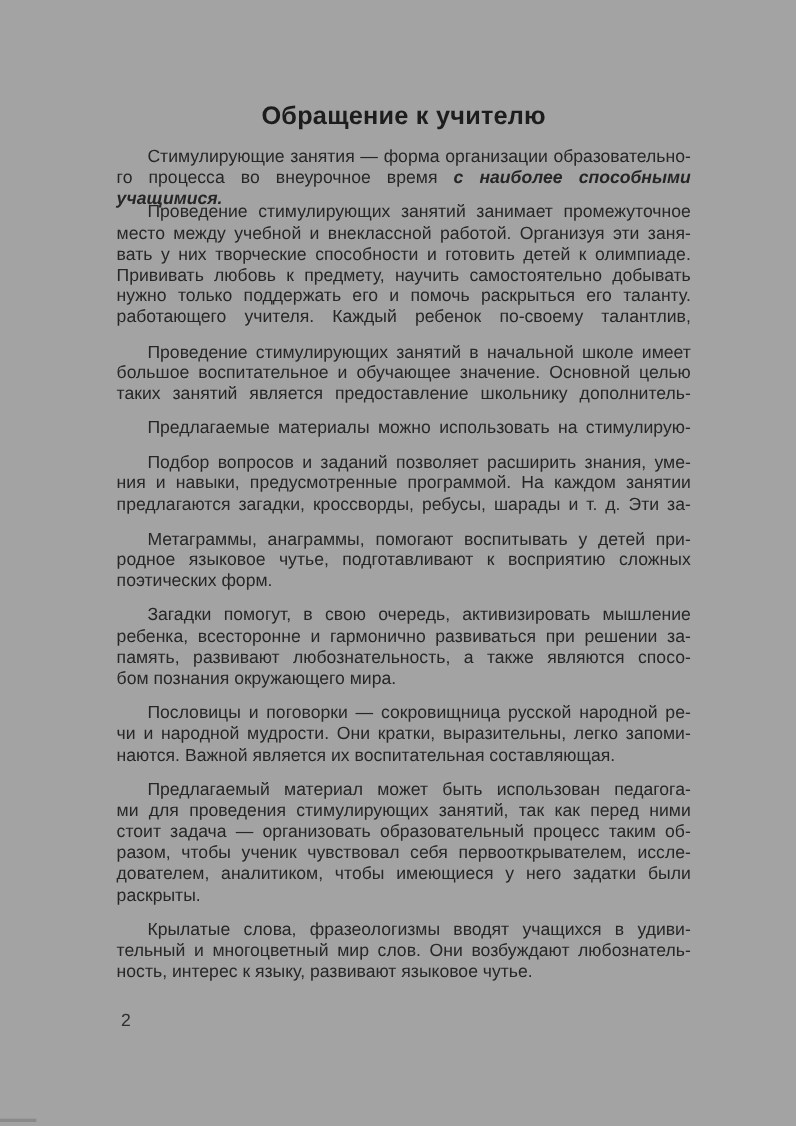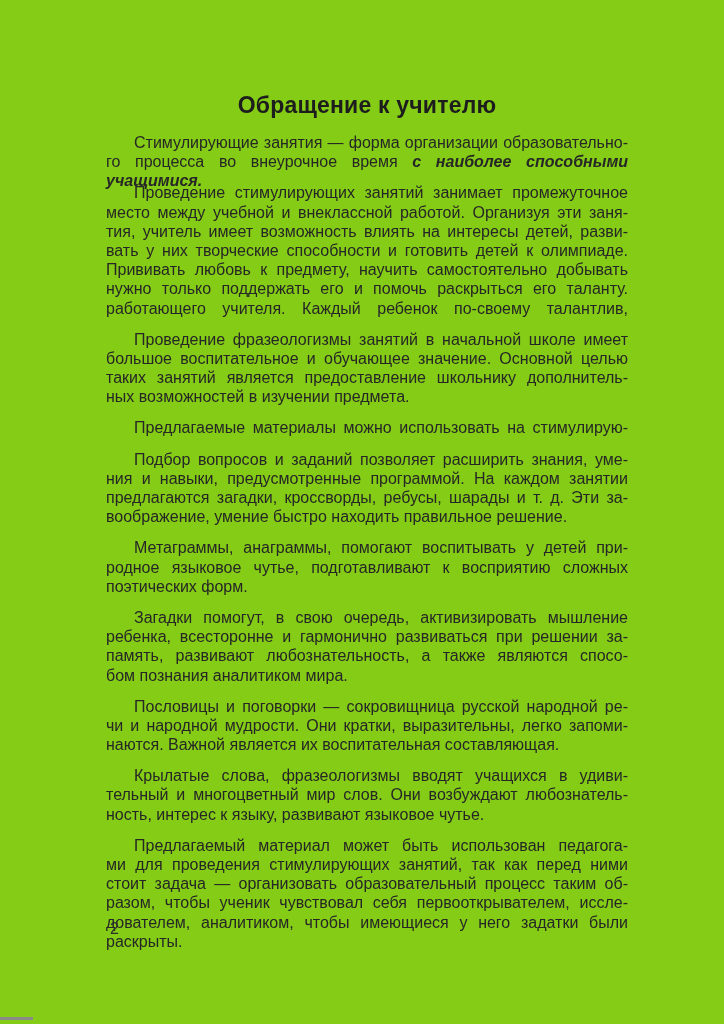--- a/index.html
+++ b/index.html
@@ -1,20 +1,20 @@
 <!DOCTYPE html>
 <html><head>
 <meta charset="utf-8">
 <style>
   html, body { margin: 0; padding: 0; background: #e8e8e8; }
   .page {
     position: relative;
     width: 724px;
     height: 1024px;
-    background: #84cc16;
+    background: #a3a3a3;
     overflow: hidden;
     font-family: "Liberation Sans", "DejaVu Sans", sans-serif;
     color: #222222;
   }
   .content {
     position: absolute;
     left: 94px;
     top: 92px;
     width: 546px;
   }
@@ -64,67 +64,64 @@
   <div class="content">
     <h1 class="title">Обращение к учителю</h1>
     <div id="paragraphs">
         <div class="para">
           <div class="line jl first"><span>Стимулирующие занятия — форма организации образовательно-</span></div>
           <div class="line jl"><span>го процесса во внеурочное время </span><span class="it">с наиболее способными учащимися.</span></div>
         </div>
         <div class="para">
           <div class="line jl first"><span>Проведение стимулирующих занятий занимает промежуточное</span></div>
           <div class="line jl"><span>место между учебной и внеклассной работой. Организуя эти заня-</span></div>
-          <div class="line jl"><span>тия, учитель имеет возможность влиять на интересы детей, разви-</span></div>
           <div class="line jl"><span>вать у них творческие способности и готовить детей к олимпиаде.</span></div>
           <div class="line jl"><span>Прививать любовь к предмету, научить самостоятельно добывать</span></div>
           <div class="line jl"><span>нужно только поддержать его и помочь раскрыться его таланту.</span></div>
           <div class="line jl"><span>работающего учителя. Каждый ребенок по-своему талантлив,</span></div>
         </div>
         <div class="para">
-          <div class="line jl first"><span>Проведение фразеологизмы занятий в начальной школе имеет</span></div>
+          <div class="line jl first"><span>Проведение стимулирующих занятий в начальной школе имеет</span></div>
           <div class="line jl"><span>большое воспитательное и обучающее значение. Основной целью</span></div>
           <div class="line jl"><span>таких занятий является предоставление школьнику дополнитель-</span></div>
-          <div class="line"><span>ных возможностей в изучении предмета.</span></div>
         </div>
         <div class="para">
           <div class="line jl first"><span>Предлагаемые материалы можно использовать на стимулирую-</span></div>
         </div>
         <div class="para">
           <div class="line jl first"><span>Подбор вопросов и заданий позволяет расширить знания, уме-</span></div>
           <div class="line jl"><span>ния и навыки, предусмотренные программой. На каждом занятии</span></div>
           <div class="line jl"><span>предлагаются загадки, кроссворды, ребусы, шарады и т. д. Эти за-</span></div>
-          <div class="line"><span>воображение, умение быстро находить правильное решение.</span></div>
         </div>
         <div class="para">
           <div class="line jl first"><span>Метаграммы, анаграммы, помогают воспитывать у детей при-</span></div>
           <div class="line jl"><span>родное языковое чутье, подготавливают к восприятию сложных</span></div>
           <div class="line"><span>поэтических форм.</span></div>
         </div>
         <div class="para">
           <div class="line jl first"><span>Загадки помогут, в свою очередь, активизировать мышление</span></div>
           <div class="line jl"><span>ребенка, всесторонне и гармонично развиваться при решении за-</span></div>
           <div class="line jl"><span>память, развивают любознательность, а также являются спосо-</span></div>
-          <div class="line"><span>бом познания аналитиком мира.</span></div>
+          <div class="line"><span>бом познания окружающего мира.</span></div>
         </div>
         <div class="para">
           <div class="line jl first"><span>Пословицы и поговорки — сокровищница русской народной ре-</span></div>
           <div class="line jl"><span>чи и народной мудрости. Они кратки, выразительны, легко запоми-</span></div>
           <div class="line"><span>наются. Важной является их воспитательная составляющая.</span></div>
-        </div>
-        <div class="para">
-          <div class="line jl first"><span>Крылатые слова, фразеологизмы вводят учащихся в удиви-</span></div>
-          <div class="line jl"><span>тельный и многоцветный мир слов. Они возбуждают любознатель-</span></div>
-          <div class="line"><span>ность, интерес к языку, развивают языковое чутье.</span></div>
         </div>
         <div class="para">
           <div class="line jl first"><span>Предлагаемый материал может быть использован педагога-</span></div>
           <div class="line jl"><span>ми для проведения стимулирующих занятий, так как перед ними</span></div>
           <div class="line jl"><span>стоит задача — организовать образовательный процесс таким об-</span></div>
           <div class="line jl"><span>разом, чтобы ученик чувствовал себя первооткрывателем, иссле-</span></div>
           <div class="line jl"><span>дователем, аналитиком, чтобы имеющиеся у него задатки были</span></div>
           <div class="line"><span>раскрыты.</span></div>
         </div>
+        <div class="para">
+          <div class="line jl first"><span>Крылатые слова, фразеологизмы вводят учащихся в удиви-</span></div>
+          <div class="line jl"><span>тельный и многоцветный мир слов. Они возбуждают любознатель-</span></div>
+          <div class="line"><span>ность, интерес к языку, развивают языковое чутье.</span></div>
+        </div>
       </div>
   </div>
   <div class="page-number">2</div>
   <div class="scan-artifact"></div>
 </div>
 
 </body></html>

